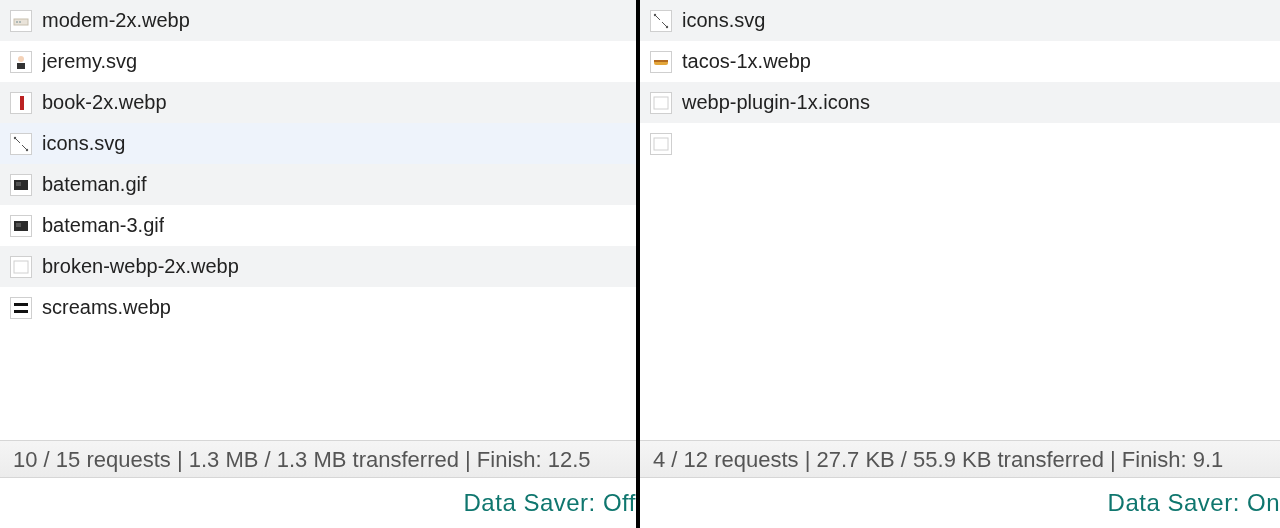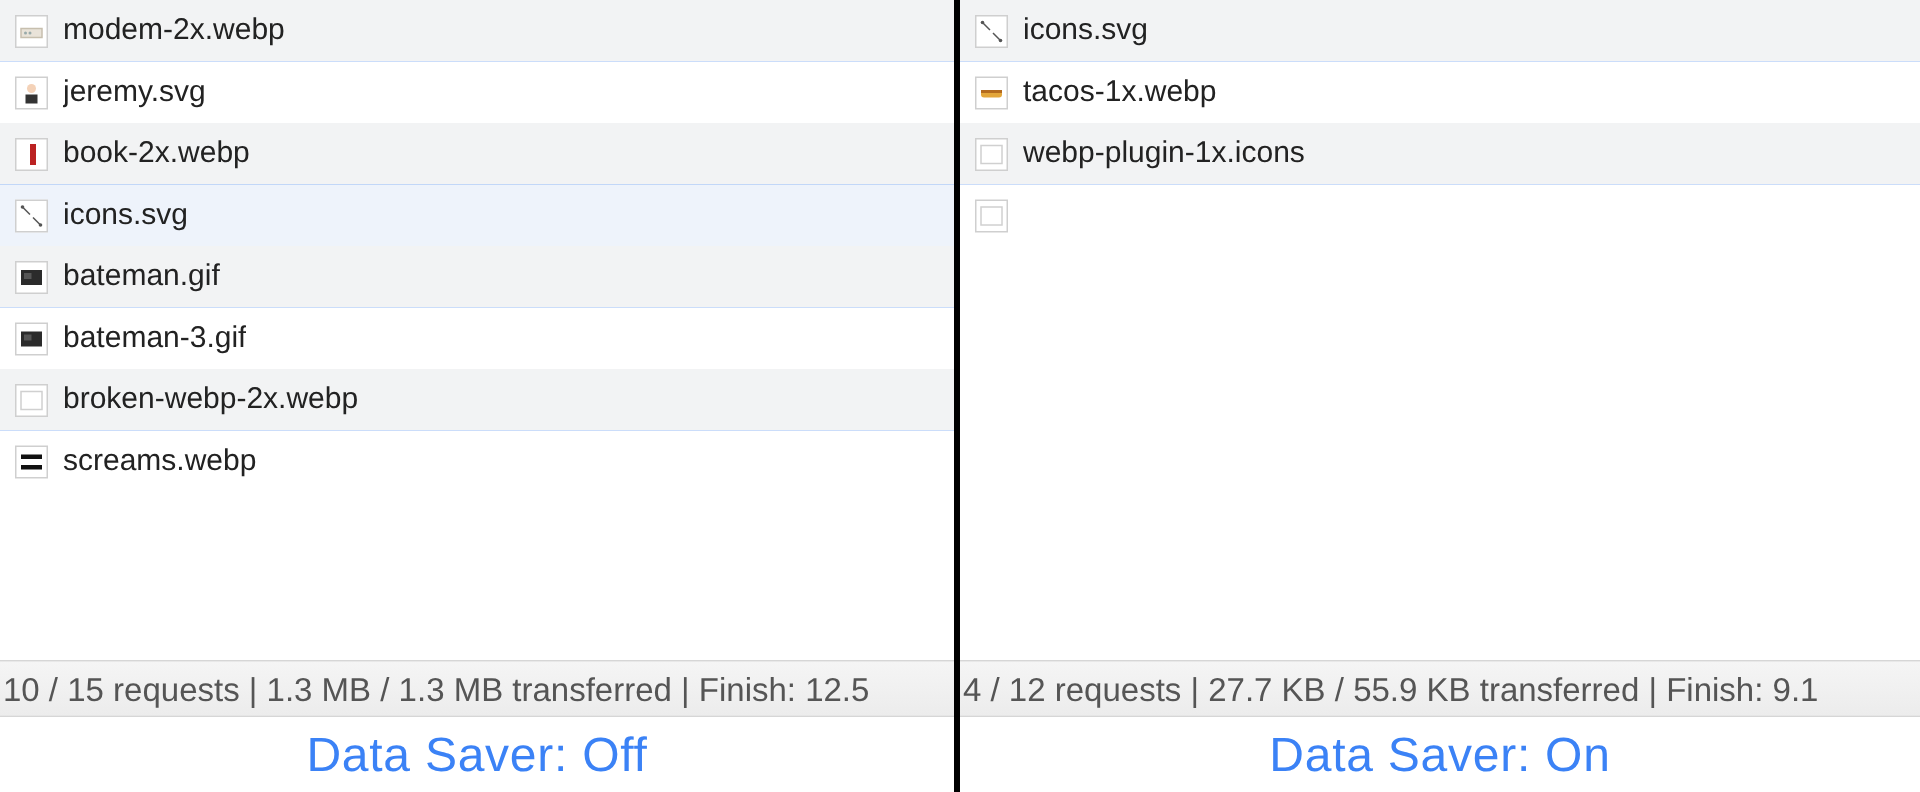--- a/index.html
+++ b/index.html
@@ -1,31 +1,31 @@
 <!DOCTYPE html>
 <html><head>
   <meta charset="utf-8">
   <style>
     * { margin: 0; padding: 0; box-sizing: border-box; }
     html, body { font-family: "Helvetica Neue", Arial, sans-serif; color: #222; }
     .wrap { display: flex; width: 1280px; height: 528px; }
     .panel { display: flex; flex-direction: column; height: 100%; overflow: hidden; }
     .panel.left { width: 640px; border-right: 4px solid #000; }
     .panel.right { width: 640px; }
-    .list { flex: 0 0 auto; background: #3b82f6; }
+    .list { flex: 0 0 auto; background: #14b8a6; }
     .row { display: flex; align-items: center; height: 41px; padding: 0 10px; font-size: 20px; }
     .row:nth-child(odd) { background: #f2f3f4; }
     .row:nth-child(even) { background: #ffffff; }
     .row.selected { background: #eef3fb !important; }
     .file-icon { width: 22px; height: 22px; margin-right: 10px; border: 1px solid #cfcfcf; background: #fff; display: flex; align-items: center; justify-content: center; }
     .file-icon svg { width: 16px; height: 16px; display: block; }
     .file-name { white-space: nowrap; overflow: hidden; text-overflow: ellipsis; }
     .spacer { flex: 1 1 auto; }
-    .status { height: 38px; line-height: 38px; padding: 0 2px; font-size: 22px; color: #555; background: linear-gradient(#f5f5f5, #ececec); border-top: 1px solid #d6d6d6; border-bottom: 1px solid #d6d6d6; white-space: nowrap; overflow: hidden; }
-    .caption { height: 50px; line-height: 50px; text-align: center; font-size: 32px; color: #3b82f6; letter-spacing: 0.5px; }
+    .status { height: 38px; line-height: 38px; padding: 0 13px; font-size: 22px; color: #555; background: linear-gradient(#f5f5f5, #ececec); border-top: 1px solid #d6d6d6; border-bottom: 1px solid #d6d6d6; white-space: nowrap; overflow: hidden; }
+    .caption { height: 50px; line-height: 50px; text-align: right; font-size: 24px; color: #0f766e; letter-spacing: 0.5px; }
   </style>
 </head>
 <body>
 
 <div class="wrap">
 
   <div class="panel left">
     <div class="list" id="list-left">
         <div class="row">
           <span class="file-icon">

